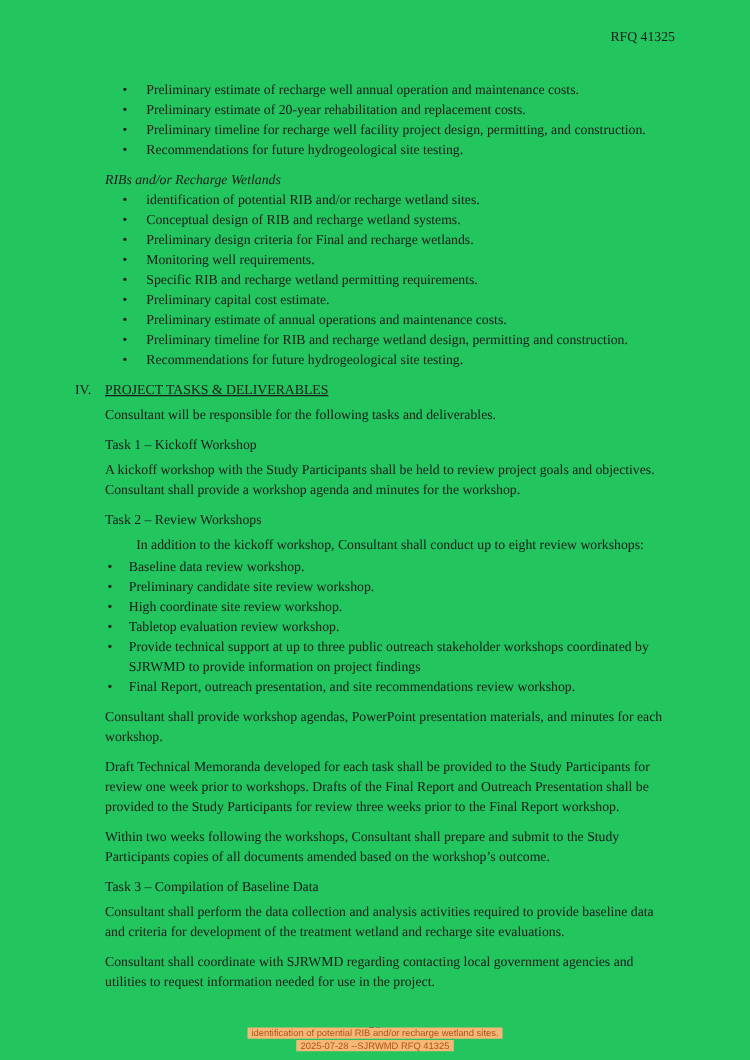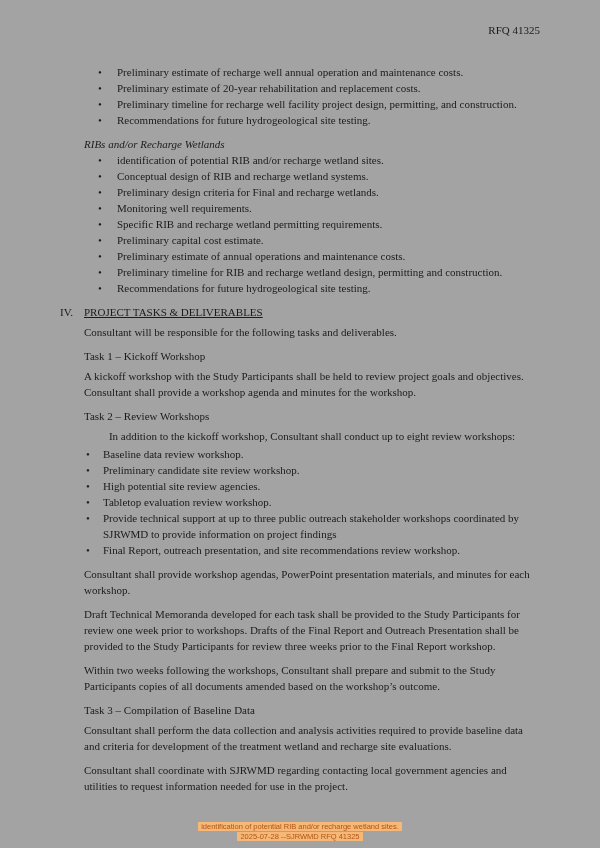--- a/index.html
+++ b/index.html
@@ -1,18 +1,18 @@
 <!DOCTYPE html>
 <html><head>
 <meta charset="utf-8">
 <style>
   html,body{margin:0;padding:0;background:#fff;}
   .page{
     width:600px;height:848px;box-sizing:border-box;
-    padding:22px 60px 0 60px;position:relative;background:#a3a3a3;
+    padding:22px 60px 0 60px;position:relative;background:#22c55e;
     font-family:"Liberation Serif",serif;font-size:11px;line-height:16px;color:#1b1b1b;
   }
   .header{text-align:right;margin:0 0 26px 0;}
   .para{margin:0 0 8px 24px;}
   .no-gap{margin-bottom:2px;text-align:center;}
   .task-heading{font-weight:normal;margin:8px 0 4px 24px;}
   .italic-heading{font-style:italic;margin:8px 0 0 24px;}
   .section-heading{display:flex;margin:8px 0 4px 0;font-weight:normal;}
   .section-heading .numeral{width:24px;flex:none;}
   .section-heading .title{text-decoration:underline;}
@@ -131,21 +131,21 @@
         <span class="li-text">Baseline data review workshop.</span>
       </div>
 
       <div class="li">
         <span class="bullet"></span>
         <span class="li-text">Preliminary candidate site review workshop.</span>
       </div>
 
       <div class="li">
         <span class="bullet"></span>
-        <span class="li-text">High potential site review agencies.</span>
+        <span class="li-text">High coordinate site review workshop.</span>
       </div>
 
       <div class="li">
         <span class="bullet"></span>
         <span class="li-text">Tabletop evaluation review workshop.</span>
       </div>
 
       <div class="li">
         <span class="bullet"></span>
         <span class="li-text">Provide technical support at up to three public outreach stakeholder workshops coordinated by SJRWMD to provide information on project findings</span>

